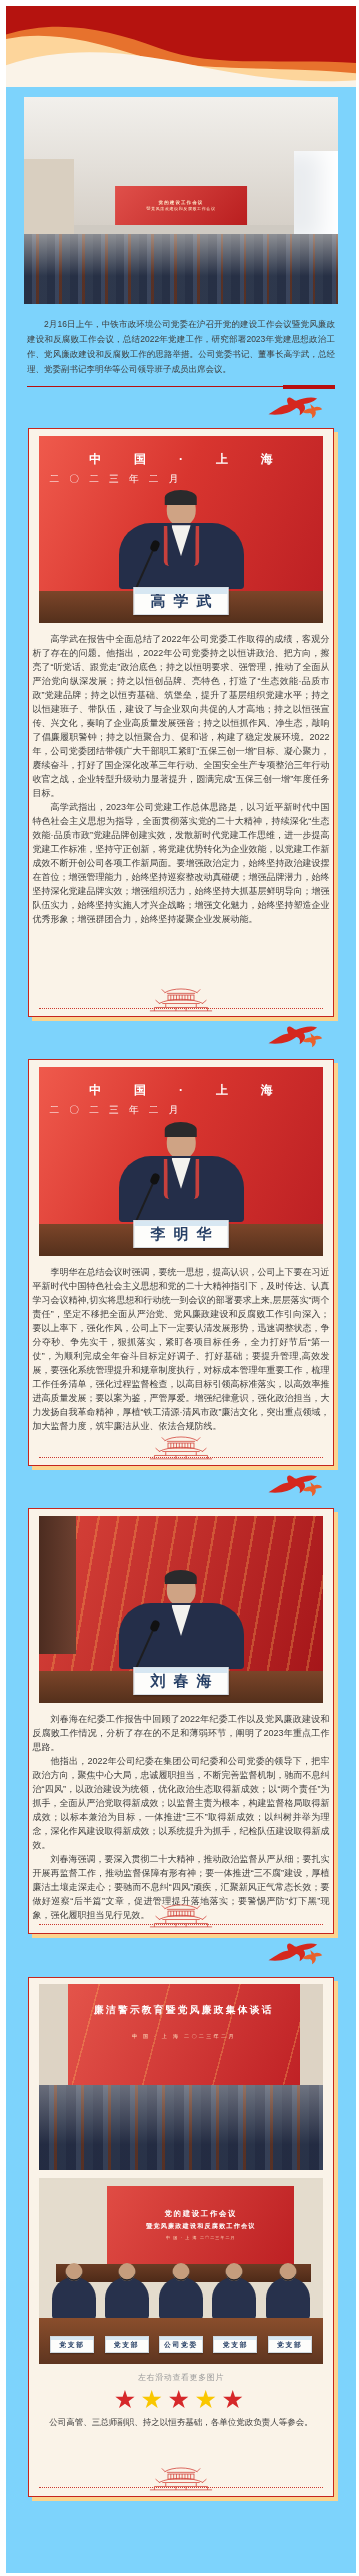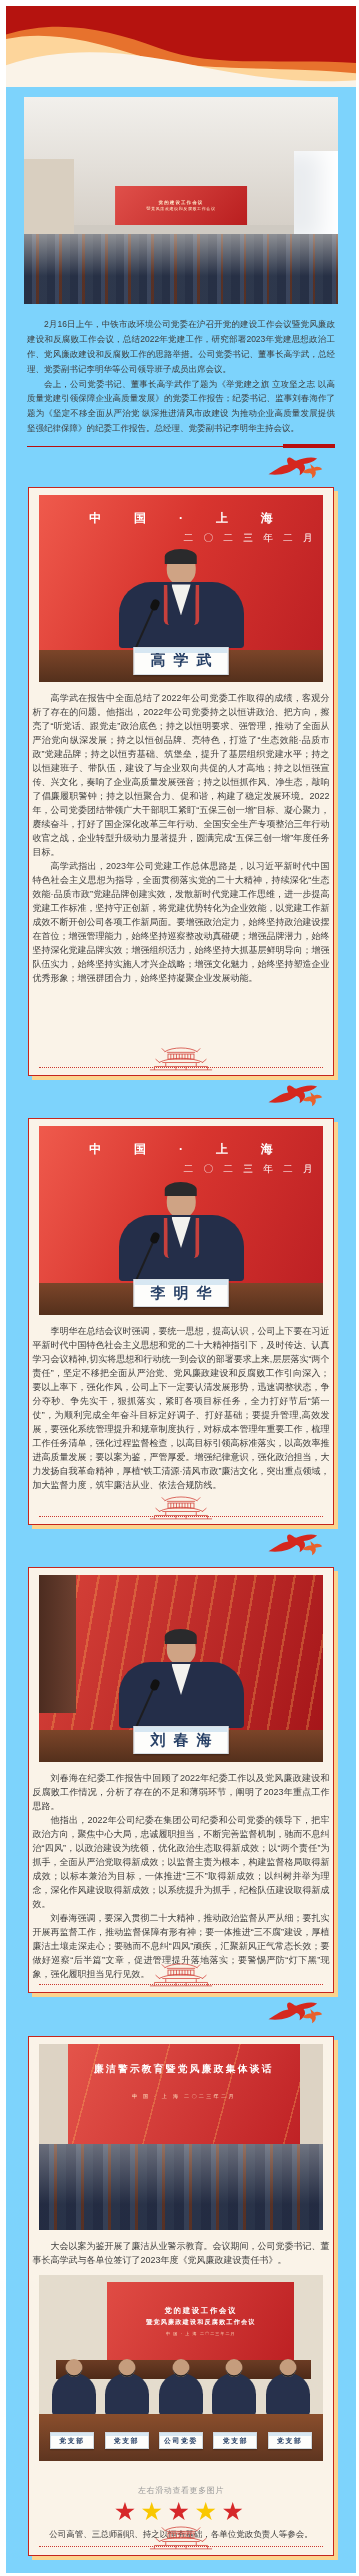--- a/index.html
+++ b/index.html
@@ -22,21 +22,21 @@
   .ov-audience { position:absolute; left:0; right:0; bottom:0; height:34%; background:repeating-linear-gradient(90deg,#2d3850 0 8.5px,#46536e 8.5px 12.5px,#6e3a26 12.5px 14.8px,#364259 14.8px 23px); }
   .ov-audience:before { content:""; position:absolute; inset:0; background:linear-gradient(rgba(214,208,198,.55),rgba(20,24,36,.25) 60%); }
 
   .cardbox { position:relative; margin:5.7px 22px 0; width:306px; border:1.1px solid #c5251d; background:#faf3e8; box-shadow:4px 4px 0 0 #fbd48e; padding:6.8px 3.4px 0; overflow:hidden; }
   .box-photo { margin:0 6.8px; height:187px;padding-left:12px; }
 
   .ph-red { position:absolute; inset:0; background:linear-gradient(115deg,#ef5a4c 0%,#d8352f 45%,#bb1f23 100%); }
   .ph-red.curtain { background:repeating-linear-gradient(100deg, rgba(255,195,90,.28) 0 2.3px, rgba(0,0,0,0) 2.3px 19.3px), linear-gradient(115deg,#d8433a,#a31418); }
   .ph-wood { position:absolute; left:0; top:0; width:13%; height:74%; background:linear-gradient(90deg,#4c2c20,#6c4030); }
   .ph-line1 { position:absolute; top:14.8px; left:0; right:0; text-align:center; color:#fff; font-size:12px; font-weight:bold; letter-spacing:14.8px; text-indent:14.8px; }
-  .ph-line2 { position:absolute; top:37px; left:0; right:0; text-align:right; color:#fff; font-size:9.7px; letter-spacing:10.2px; text-indent:10.2px; }
+  .ph-line2 { position:absolute; top:37px; left:0; right:0; text-align:left; color:#fff; font-size:9.7px; letter-spacing:10.2px; text-indent:10.2px; }
   .ph-person { position:absolute; left:50%; bottom:18%; transform:translateX(-50%); width:131px; height:97px; }
   .ph-head { position:absolute; left:50%; top:0; transform:translateX(-50%); width:29.5px; height:34px; border-radius:50% 50% 46% 46%; background:#cfa384; }
   .ph-head:before { content:""; position:absolute; left:-1.1px; top:-2.3px; width:32px; height:14.8px; border-radius:50% 50% 0 0; background:#2a2a2c; }
   .ph-torso { position:absolute; left:50%; bottom:0; transform:translateX(-50%); width:125px; height:66px; background:#242e49; border-radius:32px 32px 3.4px 3.4px; }
   .ph-shirt { position:absolute; left:50%; bottom:33px; transform:translateX(-50%); width:19.3px; height:31px; background:#f3f2ee; clip-path:polygon(50% 100%,0 0,100% 0); }
   .ph-lanyard { position:absolute; left:50%; bottom:23px; transform:translateX(-50%); width:36px; height:40px; border-left:4px solid #c8403c; border-right:4px solid #c8403c; border-radius:0 0 5.7px 5.7px; }
   .ph-mic { position:absolute; left:33%; bottom:16%; width:2.3px; height:49px; background:#1d1d1f; transform:rotate(24deg); transform-origin:bottom; }
   .ph-mic:before { content:""; position:absolute; top:-8px; left:-2.8px; width:8px; height:11.4px; border-radius:4px; background:#111; }
   .ph-desk { position:absolute; left:0; right:0; bottom:0; height:17%; background:linear-gradient(#7c4529,#54301c); }
   .ph-plate { position:absolute; left:50%; bottom:4%; transform:translateX(-50%); width:95px; height:28px; background:#fdfdfb; border:0.6px solid #d8dee4; display:flex; align-items:center; justify-content:center; box-shadow:0 1.1px 1.7px rgba(0,0,0,.35); }
@@ -81,21 +81,21 @@
   .divider:before { content:""; position:absolute; left:0; right:2.3px; top:1.7px; height:1.1px; background:#b80e0e; }
   .divider:after { content:""; position:absolute; right:0; top:0; width:52px; height:4px; background:#b80e0e; }
 
   
   .birds { display:flex; justify-content:flex-end; padding-right:32px; margin-top:6.8px; height:27px; }
   .box-foot { position:absolute; left:10.2px; right:10.2px; bottom:3.4px; height:27px; }
   .dotline { position:absolute; left:0; right:0; bottom:4px; border-top:1.1px dotted #cb3a30; }
   .tam { position:absolute; left:50%; transform:translateX(-50%); bottom:1.1px; }
 
   
-  .gallery-hint { margin-top:24px; text-align:center; font-size:8px; color:#9b9b9b; letter-spacing:0.6px;font-family:Liberation Serif, serif; }
+  .gallery-hint { margin-top:8px; text-align:center; font-size:8px; color:#9b9b9b; letter-spacing:0.6px;font-family:Liberation Serif, serif; }
   .stars { margin-top:2.3px; text-align:center; font-size:25px; line-height:27px; letter-spacing:4.5px; }
   .star-red { color:#d6282a; } .star-yellow { color:#f9c700; }
   .closing { margin:4.5px 0 0; text-align:center; font-size:8.5px; color:#3d3d3d; }
 </style>
 </head>
 <body>
 
 <div class="page">
 
   <svg class="banner" viewBox="0 0 616 142" preserveAspectRatio="none">
@@ -111,21 +111,20 @@
     <div class="ov-wall-r"></div>
     <div class="ov-screen">
       <div class="s1">党的建设工作会议</div>
       <div class="s2">暨党风廉政建设和反腐败工作会议</div>
     </div>
     <div class="ov-audience"></div>
   </div>
 
   <div class="intro">
     <p>2月16日上午，中铁市政环境公司党委在沪召开党的建设工作会议暨党风廉政建设和反腐败工作会议，总结2022年党建工作，研究部署2023年党建思想政治工作、党风廉政建设和反腐败工作的思路举措。公司党委书记、董事长高学武，总经理、党委副书记李明华等公司领导班子成员出席会议。</p>
-    <p>会上，公司党委书记、董事长高学武作了题为《举党建之旗 立攻坚之志 以高质量党建引领保障企业高质量发展》的党委工作报告；纪委书记、监事刘春海作了题为《坚定不移全面从严治党 纵深推进清风市政建设 为推动企业高质量发展提供坚强纪律保障》的纪委工作报告。总经理、党委副书记李明华主持会议。</p>
   </div>
 
   <div class="divider"></div>
 
   <div class="birds">
     <svg width="59" height="26" viewBox="0 0 104 46">
       <path fill="#d5281e" d="M6,34 C20,26 30,18 41,17 C37,9 39,3 45,5 C49,6 50,10 55,10 C66,7 78,2 92,6 C84,13 76,15 68,16 C73,22 71,30 61,36 C63,28 61,24 55,23 C46,31 28,37 6,34 Z"></path>
       <path fill="#e8612c" d="M66,30 C72,25 77,23 82,24 L80,16 L87,22 C92,20 97,21 101,25 C96,27 92,27 89,28 C91,33 89,38 83,41 C84,36 83,33 79,32 C74,33 69,32 66,30 Z"></path>
     </svg>
   </div>
@@ -270,21 +269,20 @@
     <div class="photo box-photo" style="height:186px">
       <div class="gp-screen">
         <div class="gp-spears"></div>
         <div class="gp-title">廉洁警示教育暨党风廉政集体谈话</div>
         <div class="gp-loc">中 国 · 上 海  二〇二三年二月</div>
       </div>
       <div class="gp-wall l"></div>
       <div class="gp-wall r"></div>
       <div class="gp-aud"></div>
     </div>
-    <p class="body">大会以案为鉴开展了廉洁从业警示教育。会议期间，公司党委书记、董事长高学武与各单位签订了2023年度《党风廉政建设责任书》。</p>
     <div class="photo box-photo" style="height:186px; margin-top:8px">
       <div class="sg-wall"></div>
       <div class="sg-screen">
         <div class="t1">党的建设工作会议</div>
         <div class="t2">暨党风廉政建设和反腐败工作会议</div>
         <div class="t3">中 国 · 上 海  二〇二三年二月</div>
       </div>
       <div class="sg-head-table"></div>
       <div class="sg-signers">
         <div class="signer"></div>

